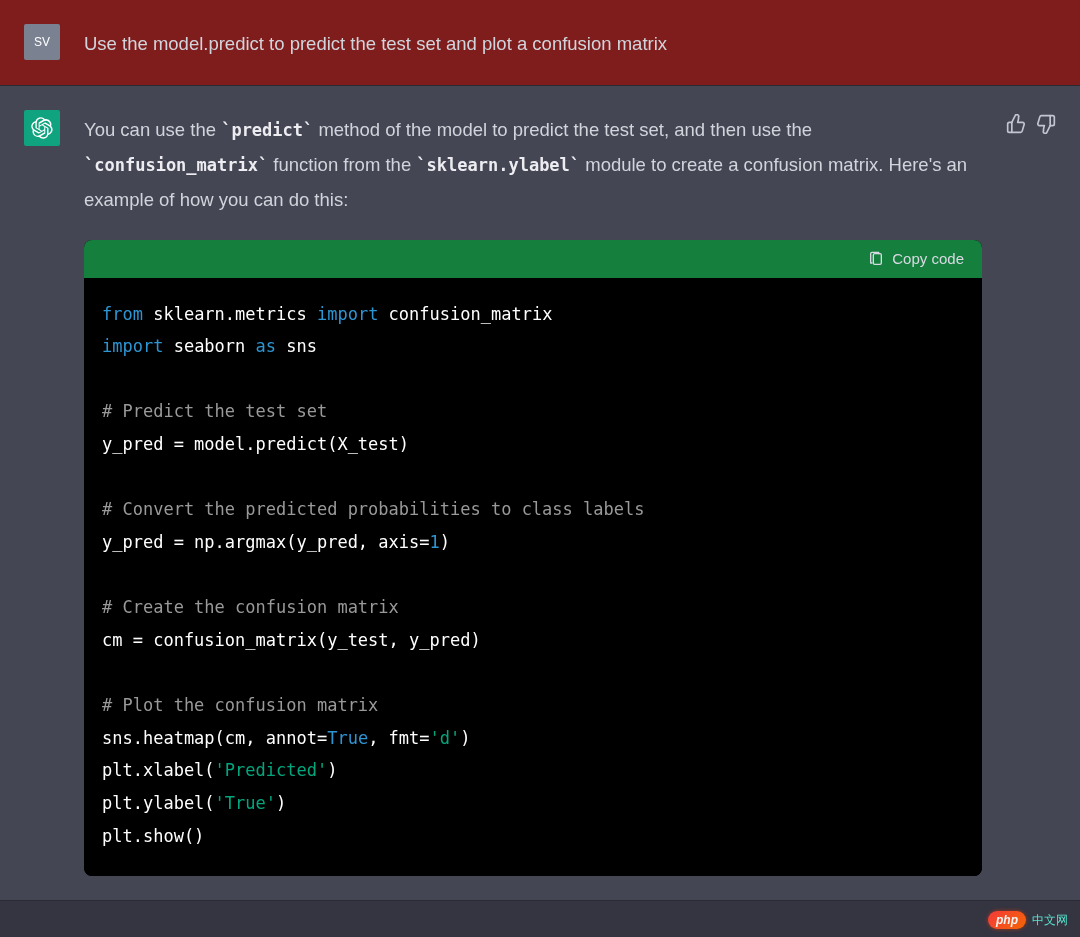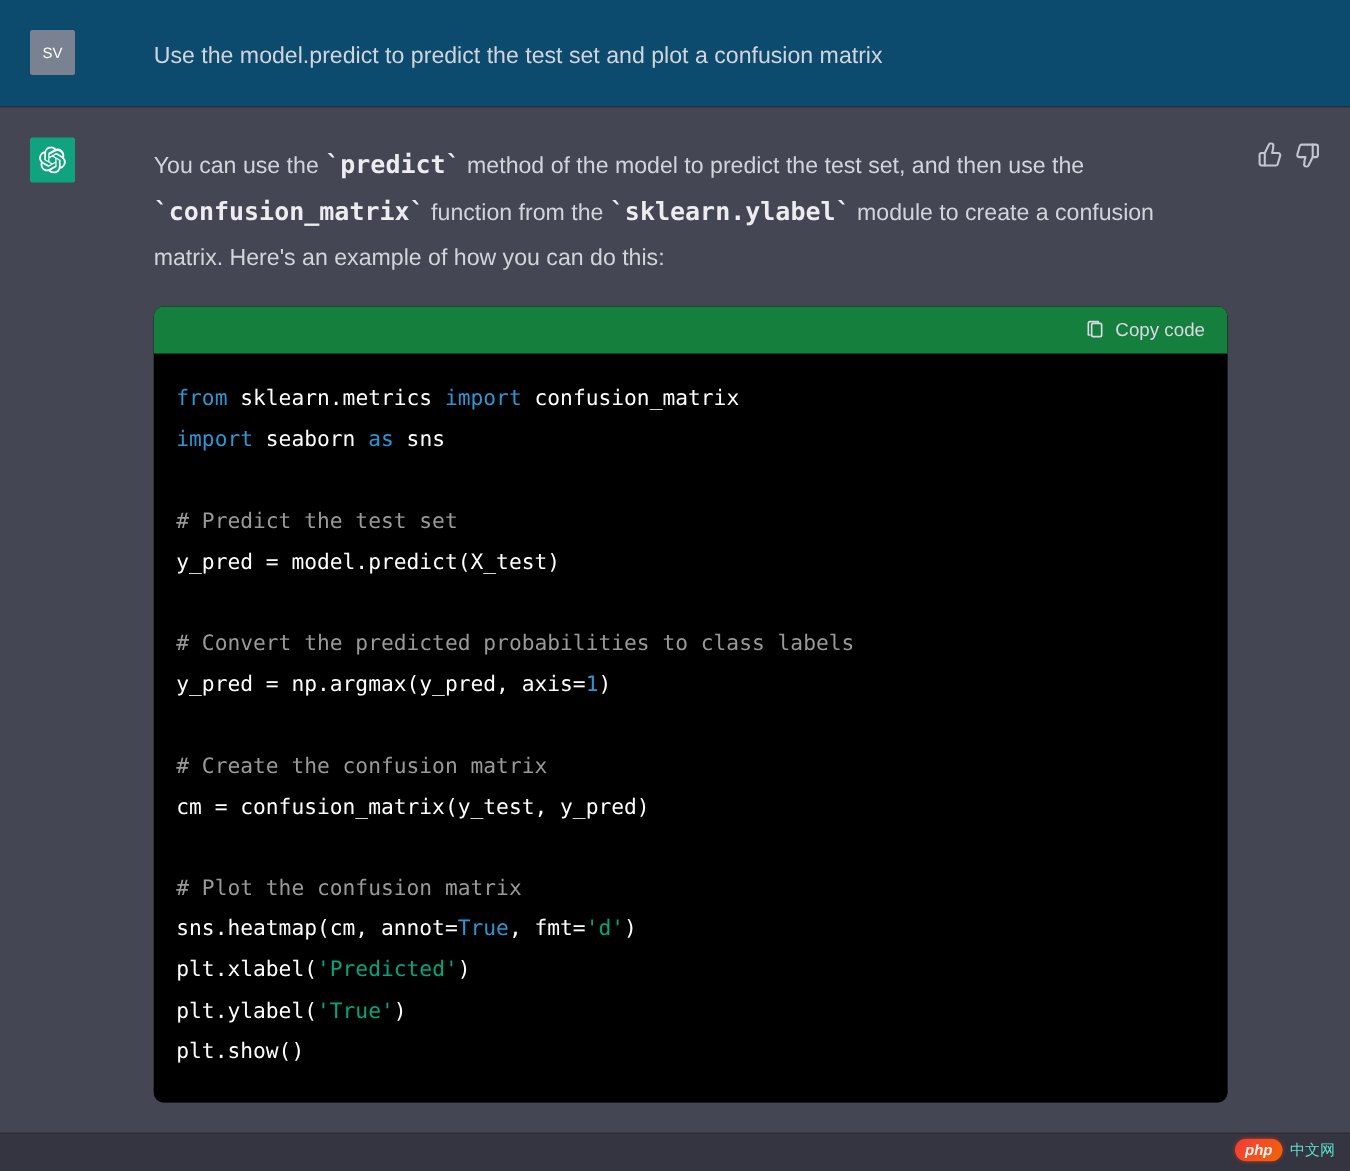--- a/index.html
+++ b/index.html
@@ -10,21 +10,21 @@
     width: 1080px;
     height: 937px;
     overflow: hidden;
   }
   .row {
     display: flex;
     padding: 24px 24px 24px 24px;
     gap: 24px;
     border-bottom: 1px solid #2a2b32;
   }
-  .row.user { background: #0c4a6e; }
+  .row.user { background: #7f1d1d; }
   .row.assistant { background: #444654; }
   .avatar {
     width: 36px;
     height: 36px;
     flex: 0 0 36px;
     display: flex;
     align-items: center;
     justify-content: center;
     font-size: 12px;
     font-weight: 500;
@@ -34,36 +34,35 @@
   .avatar.user-av { background: #7a8291; }
   .avatar.ai-av { background: #10a37f; }
   .avatar.ai-av svg { width: 22px; height: 22px; }
   .content {
     flex: 1;
     font-size: 18.5px;
     line-height: 1.9;
     color: #d1d5db;
     padding-top: 2px;
     min-width: 0;
-    margin-left: 39px;
   }
   .actions {
     flex: 0 0 auto;
     display: flex;
     gap: 10px;
     align-items: flex-start;
     padding-top: 4px;
     color: #acacbe;
   }
   .actions .icon-btn { cursor: pointer; display:inline-flex; }
   .actions svg { width: 20px; height: 20px; stroke: #c5c5d2; }
   .inline-code {
     font-family: "SFMono-Regular", ui-monospace, Menlo, Consolas, monospace;
     font-weight: 600;
-    font-size: 20px;
+    font-size: 17px;
     color: #ececf1;
   }
   .codeblock {
     margin-top: 22px;
     border-radius: 8px;
     overflow: hidden;
     background: #000;
   }
   .codeheader {
     background: #15803d;

